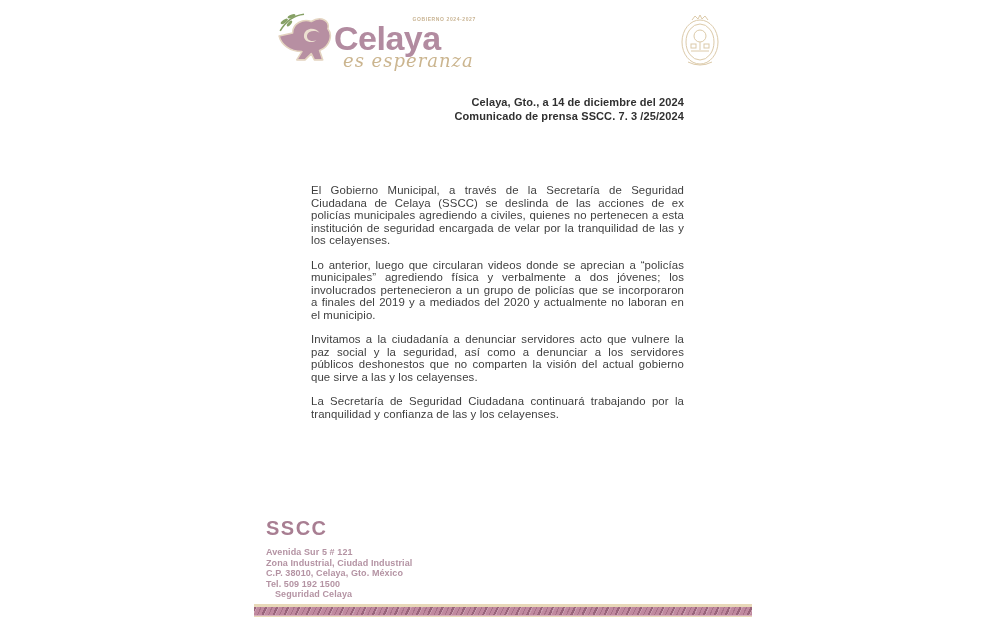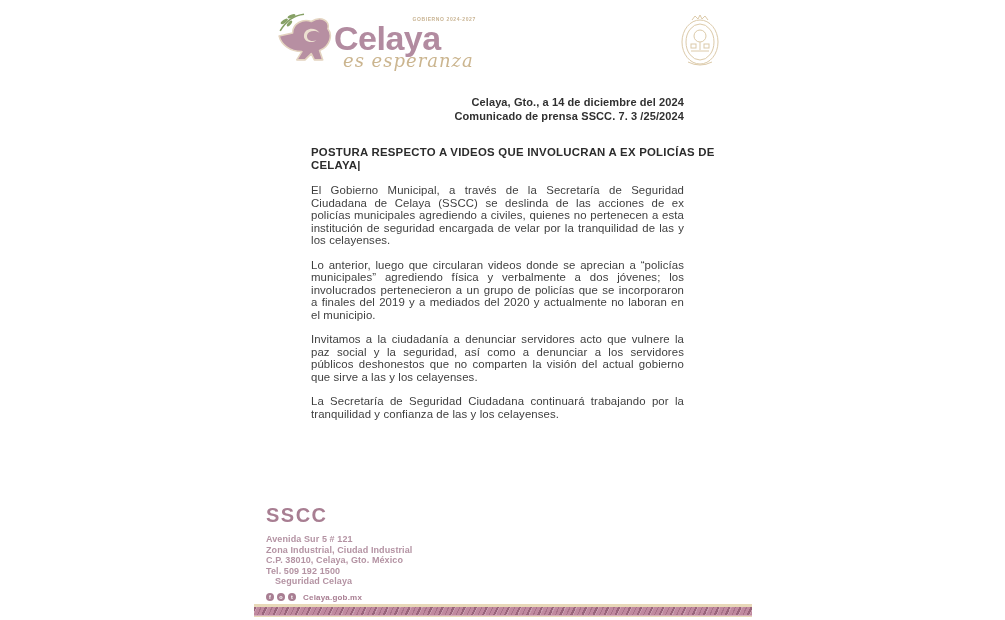--- a/index.html
+++ b/index.html
@@ -44,21 +44,21 @@
     letter-spacing:.25px;white-space:pre-line;
   }
   .doc-body{
     position:absolute;left:311px;top:184px;width:373px;
     color:#3e3e3e;font-size:11.4px;line-height:12.5px;
     text-align:justify;letter-spacing:.1px;
   }
   .doc-body p{margin:0 0 12px 0;}
 
   
-  .footer{position:absolute;left:266px;top:505px;}
+  .footer{position:absolute;left:266px;top:518px;}
   .footer-org{
     font-size:20px;font-weight:800;color:#a87e92;letter-spacing:1.5px;line-height:20px;
   }
   .footer-address{
     margin-top:9px;font-size:9px;line-height:10.6px;
     color:#b493a3;font-weight:700;letter-spacing:.1px;
   }
   .footer-address .addr-line:last-child{padding-left:9px;}
   .footer-social{margin-top:6px;display:flex;align-items:center;gap:3px;}
   .soc{
@@ -121,22 +121,20 @@
         <path d="M10 50 Q22 56 34 50"></path>
       </g>
     </svg>
   </div>
 
   <div class="dateline">
     <div>Celaya, Gto., a 14 de diciembre del 2024</div>
     <div>Comunicado de prensa SSCC. 7. 3 /25/2024</div>
   </div>
 
-  <div class="doc-title">POSTURA RESPECTO A VIDEOS QUE INVOLUCRAN A EX POLICÍAS DE
-CELAYA|</div>
 
   <div class="doc-body">
     <p>El Gobierno Municipal, a través de la Secretaría de Seguridad Ciudadana de Celaya (SSCC) se deslinda de las acciones de ex policías municipales agrediendo a civiles, quienes no pertenecen a esta institución de seguridad encargada de velar por la tranquilidad de las y los celayenses.</p>
     <p>Lo anterior, luego que circularan videos donde se aprecian a “policías municipales” agrediendo física y verbalmente a dos jóvenes; los involucrados pertenecieron a un grupo de policías que se incorporaron a finales del 2019 y a mediados del 2020 y actualmente no laboran en el municipio.</p>
     <p>Invitamos a la ciudadanía a denunciar servidores acto que vulnere la paz social y la seguridad, así como a denunciar a los servidores públicos deshonestos que no comparten la visión del actual gobierno que sirve a las y los celayenses.</p>
     <p>La Secretaría de Seguridad Ciudadana continuará trabajando por la tranquilidad y confianza de las y los celayenses.</p>
   </div>
 
   <div class="footer">
     <div class="footer-org">SSCC</div>

